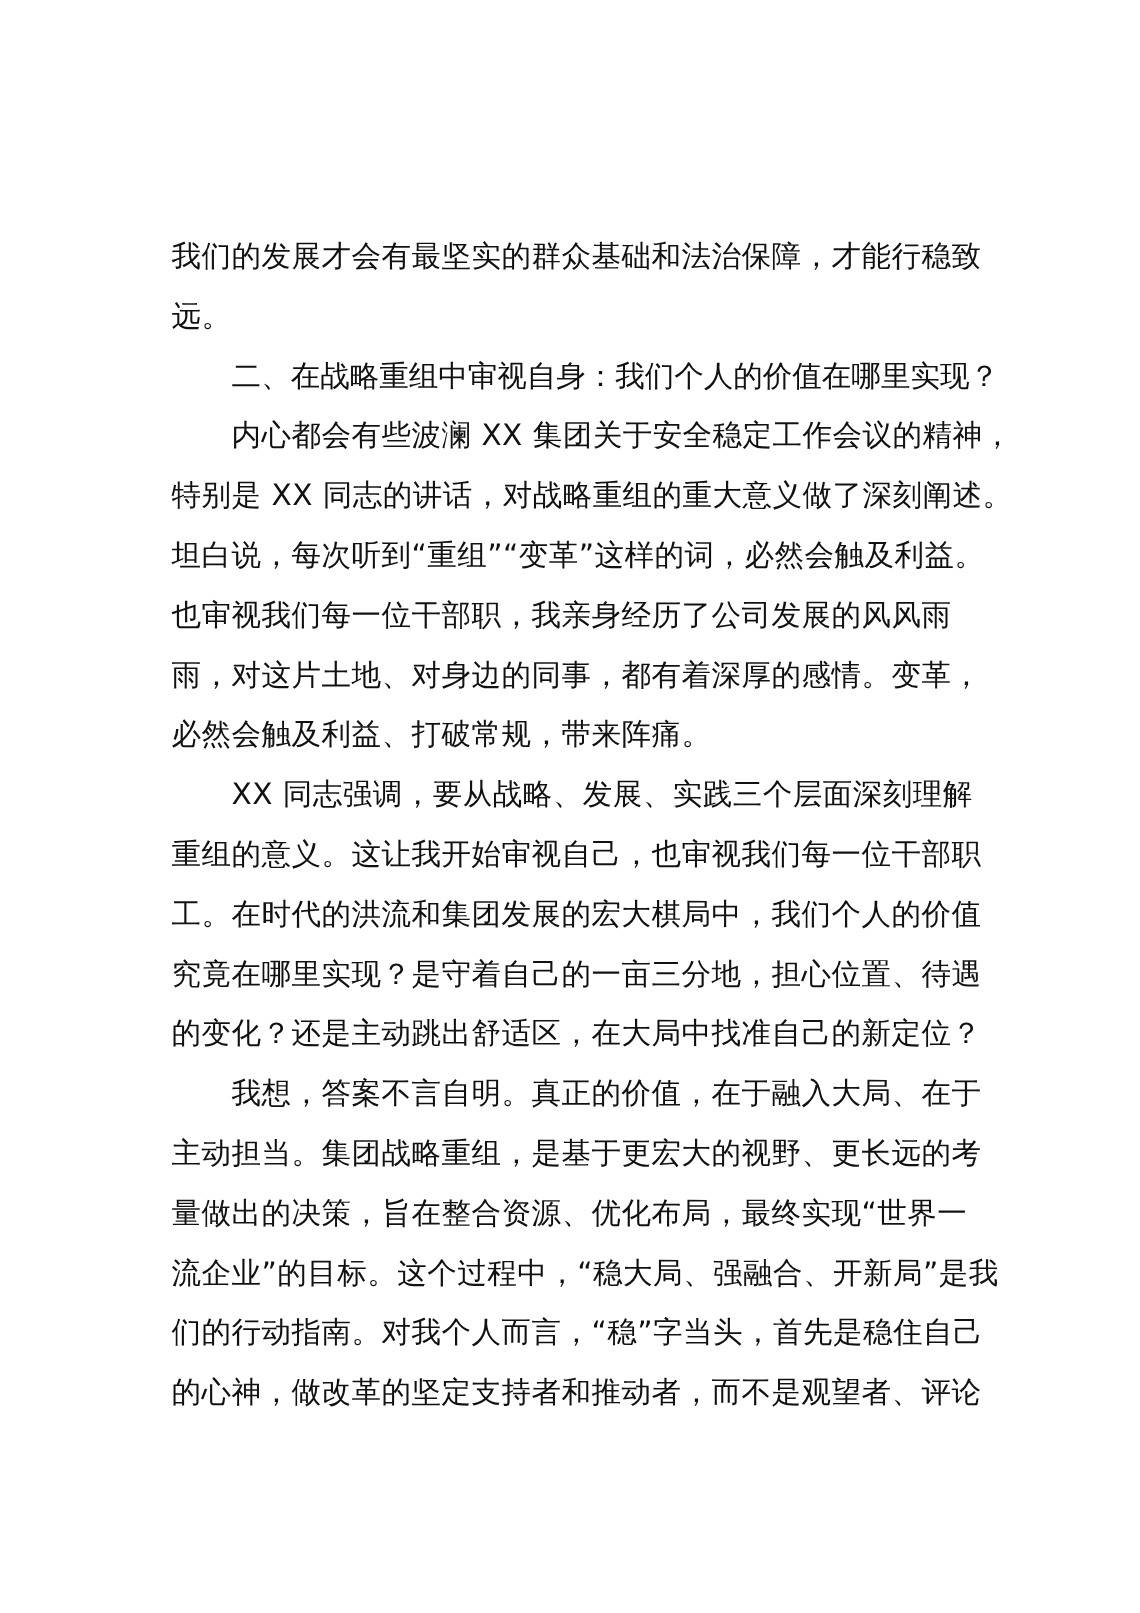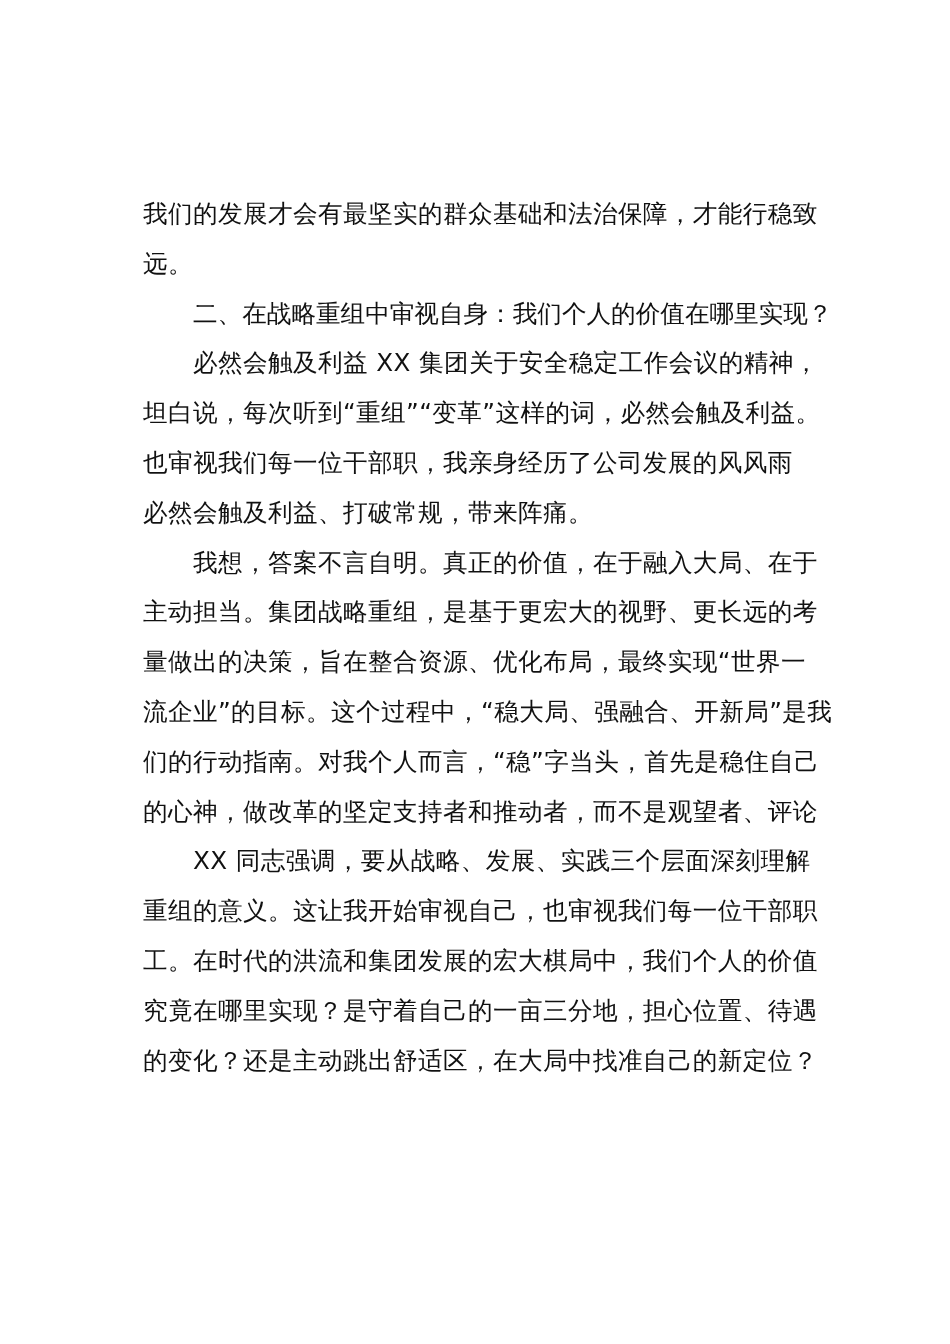--- a/index.html
+++ b/index.html
@@ -24,37 +24,39 @@
     <p>
       <span class="line">我们的发展才会有最坚实的群众基础和法治保障，才能行稳致</span>
       <span class="line">远。</span>
     </p>
 
     <p class="heading">
       <span>二、在战略重组中审视自身：我们个人的价值在哪里实现？</span>
     </p>
 
     <p>
-      <span class="line" style="padding-left:50px">必然会触及利益 XX 集团关于安全稳定工作会议的精神，</span>
+      <span class="line" style="padding-left:50px">内心都会有些波澜 XX 集团关于安全稳定工作会议的精神，</span>
+      <span class="line">特别是 XX 同志的讲话，对战略重组的重大意义做了深刻阐述。</span>
       <span class="line">坦白说，每次听到“重组”“变革”这样的词，必然会触及利益。</span>
       <span class="line">也审视我们每一位干部职，我亲身经历了公司发展的风风雨</span>
+      <span class="line">雨，对这片土地、对身边的同事，都有着深厚的感情。变革，</span>
       <span class="line">必然会触及利益、打破常规，带来阵痛。</span>
+    </p>
+
+    <p>
+      <span class="line" style="padding-left:50px">XX 同志强调，要从战略、发展、实践三个层面深刻理解</span>
+      <span class="line">重组的意义。这让我开始审视自己，也审视我们每一位干部职</span>
+      <span class="line">工。在时代的洪流和集团发展的宏大棋局中，我们个人的价值</span>
+      <span class="line">究竟在哪里实现？是守着自己的一亩三分地，担心位置、待遇</span>
+      <span class="line">的变化？还是主动跳出舒适区，在大局中找准自己的新定位？</span>
     </p>
 
     <p>
       <span class="line" style="padding-left:50px">我想，答案不言自明。真正的价值，在于融入大局、在于</span>
       <span class="line">主动担当。集团战略重组，是基于更宏大的视野、更长远的考</span>
       <span class="line">量做出的决策，旨在整合资源、优化布局，最终实现“世界一</span>
       <span class="line">流企业”的目标。这个过程中，“稳大局、强融合、开新局”是我</span>
       <span class="line">们的行动指南。对我个人而言，“稳”字当头，首先是稳住自己</span>
       <span class="line">的心神，做改革的坚定支持者和推动者，而不是观望者、评论</span>
     </p>
 
-    <p>
-      <span class="line" style="padding-left:50px">XX 同志强调，要从战略、发展、实践三个层面深刻理解</span>
-      <span class="line">重组的意义。这让我开始审视自己，也审视我们每一位干部职</span>
-      <span class="line">工。在时代的洪流和集团发展的宏大棋局中，我们个人的价值</span>
-      <span class="line">究竟在哪里实现？是守着自己的一亩三分地，担心位置、待遇</span>
-      <span class="line">的变化？还是主动跳出舒适区，在大局中找准自己的新定位？</span>
-    </p>
-
   </div>
 </div>
 
 </body></html>

